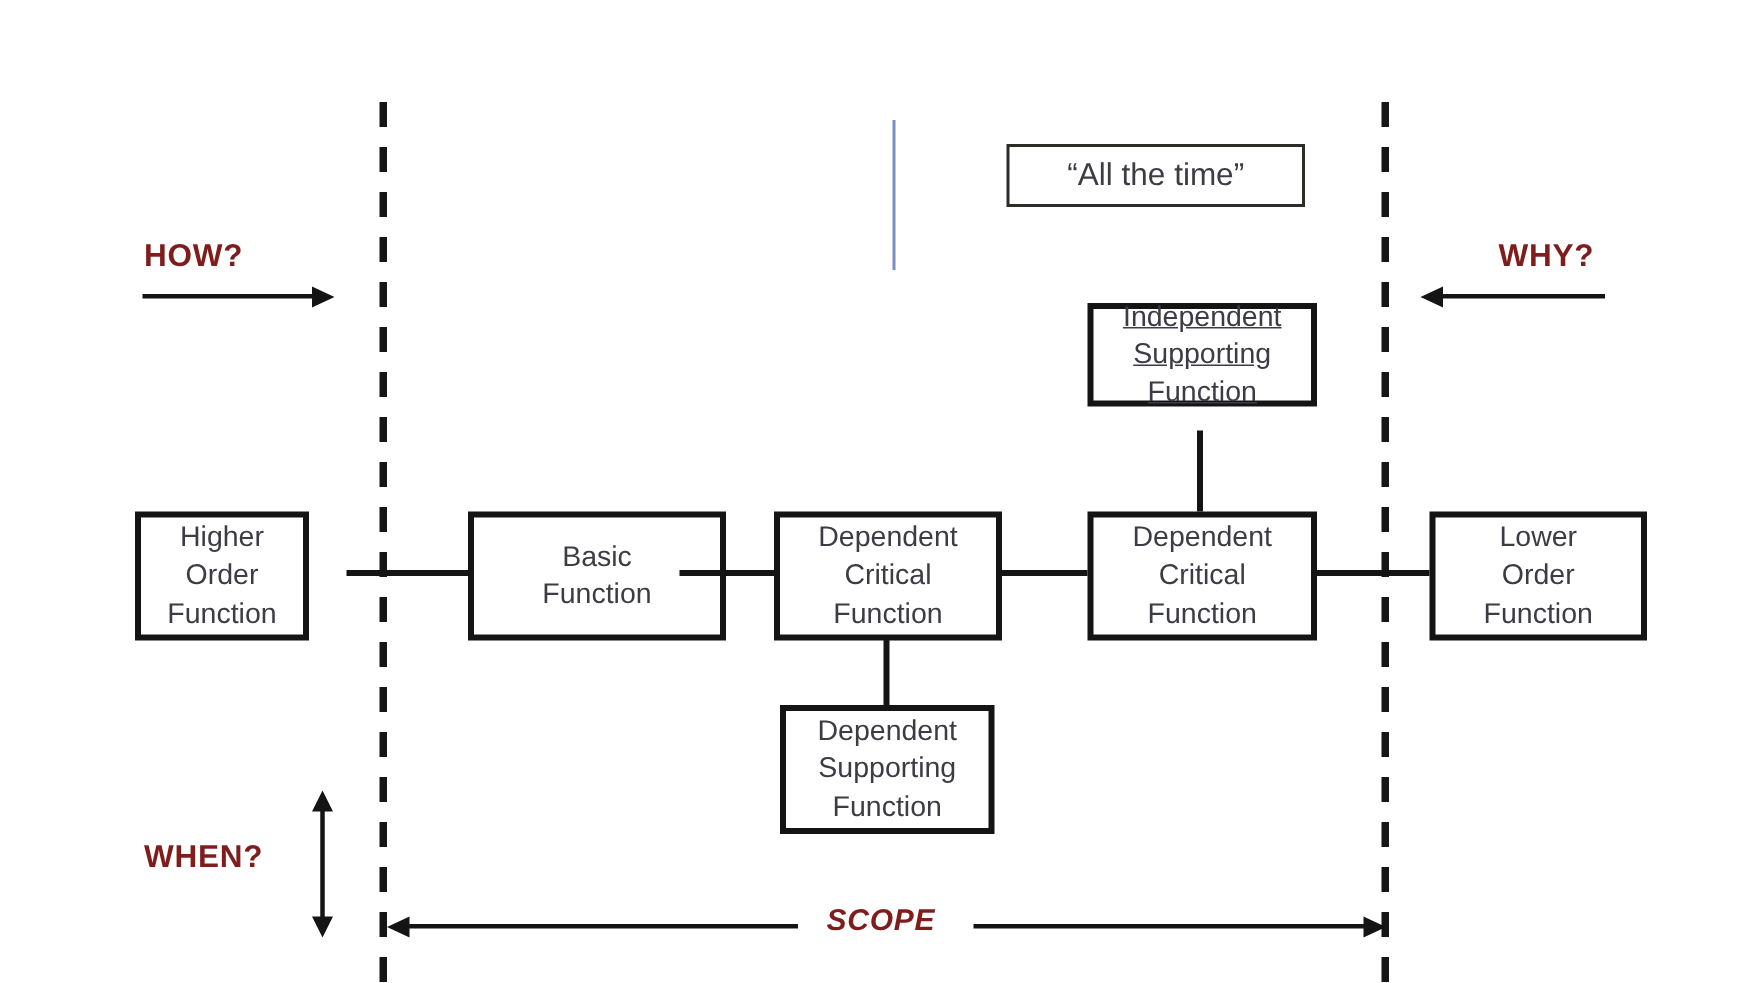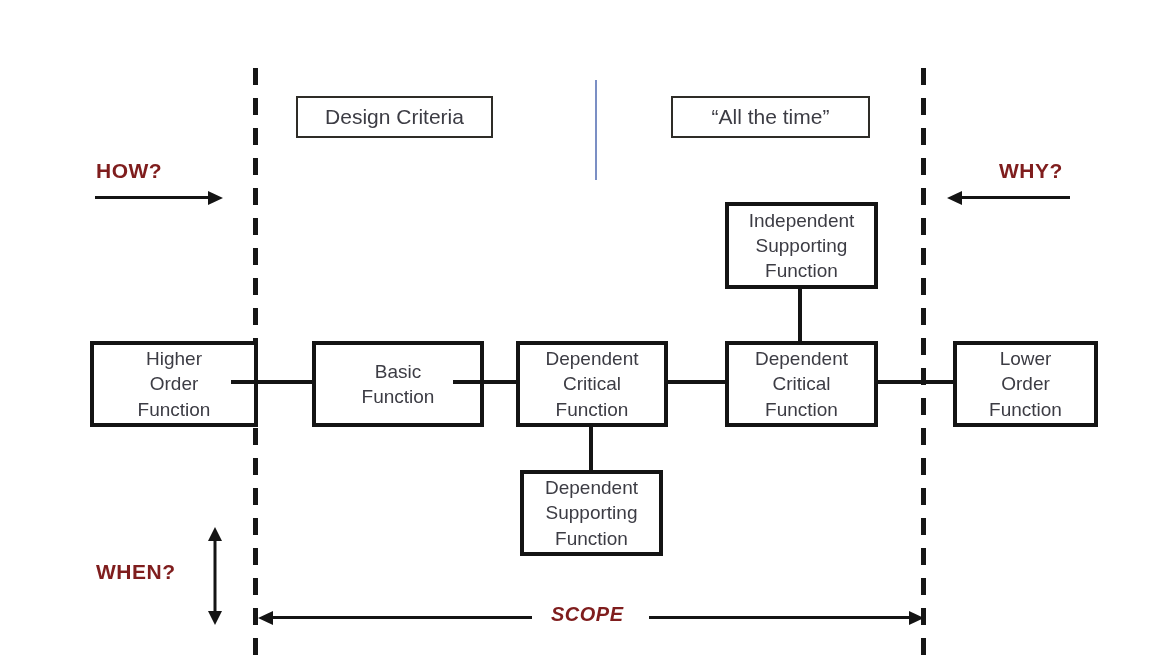--- a/index.html
+++ b/index.html
@@ -49,22 +49,22 @@
   
   .tri-right{width:0;height:0;border-top:7px solid transparent;border-bottom:7px solid transparent;border-left:15px solid #141414;}
   .tri-left{width:0;height:0;border-top:7px solid transparent;border-bottom:7px solid transparent;border-right:15px solid #141414;}
 
   
   .fbox{
     border:4px solid #141414;background:#fff;display:flex;align-items:center;justify-content:center;
     text-align:center;font-size:19px;line-height:1.32;color:#3c3c44;white-space:pre-line;
     box-sizing:border-box;
   }
-  #box-independent-supporting{left:725px;top:202px;width:153px;height:87px;}
-  #box-higher-order{left:90px;top:341px;width:168px;height:86px;}
+  #box-independent-supporting{left:725px;top:202px;width:153px;height:69px;text-decoration:underline;}
+  #box-higher-order{left:90px;top:341px;width:116px;height:86px;}
   #box-basic{left:312px;top:341px;width:172px;height:86px;}
   #box-dependent-critical-1{left:516px;top:341px;width:152px;height:86px;}
   #box-dependent-critical-2{left:725px;top:341px;width:153px;height:86px;}
   #box-lower-order{left:953px;top:341px;width:145px;height:86px;}
   #box-dependent-supporting{left:520px;top:470px;width:143px;height:86px;}
 
   
   #conn-h1{left:231px;top:380px;width:83px;}
   #conn-h2{left:453px;top:380px;width:65px;}
   #conn-h3{left:666px;top:380px;width:61px;}
@@ -88,21 +88,20 @@
 </style>
 </head>
 <body>
 
 <div id="stage">
 
 
   <div id="dash-left" class="abs dash-v"></div>
   <div id="dash-right" class="abs dash-v"></div>
 
-  <div id="design-criteria-box" class="abs tag-box">Design Criteria</div>
   <div id="all-the-time-box" class="abs tag-box">“All the time”</div>
   <div id="blue-divider" class="abs"></div>
 
   <div id="how-label" class="abs dir">HOW?</div>
   <div id="how-arrow-line" class="abs hline"></div>
   <div id="how-arrow-head" class="abs tri-right"></div>
 
   <div id="why-label" class="abs dir">WHY?</div>
   <div id="why-arrow-line" class="abs hline"></div>
   <div id="why-arrow-head" class="abs tri-left"></div>

